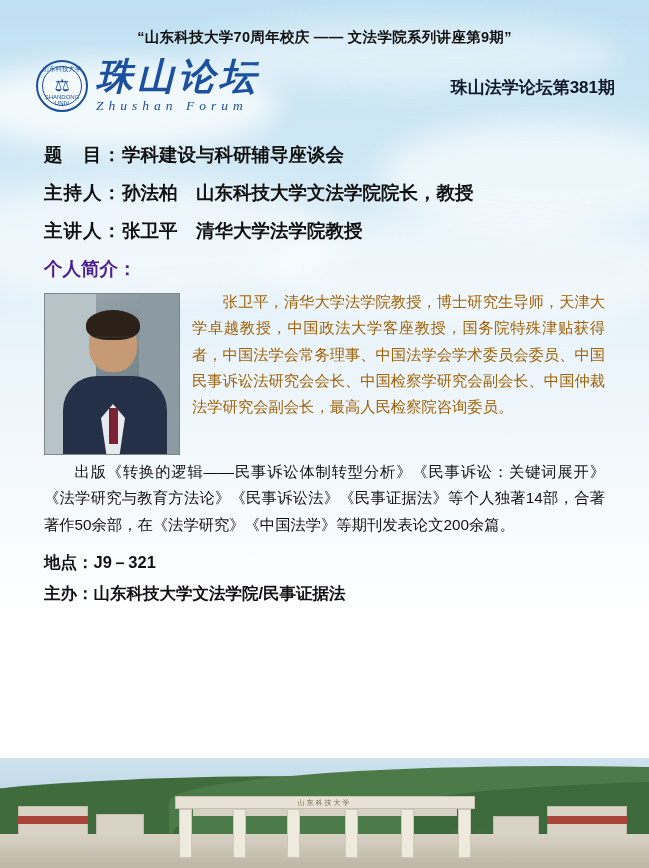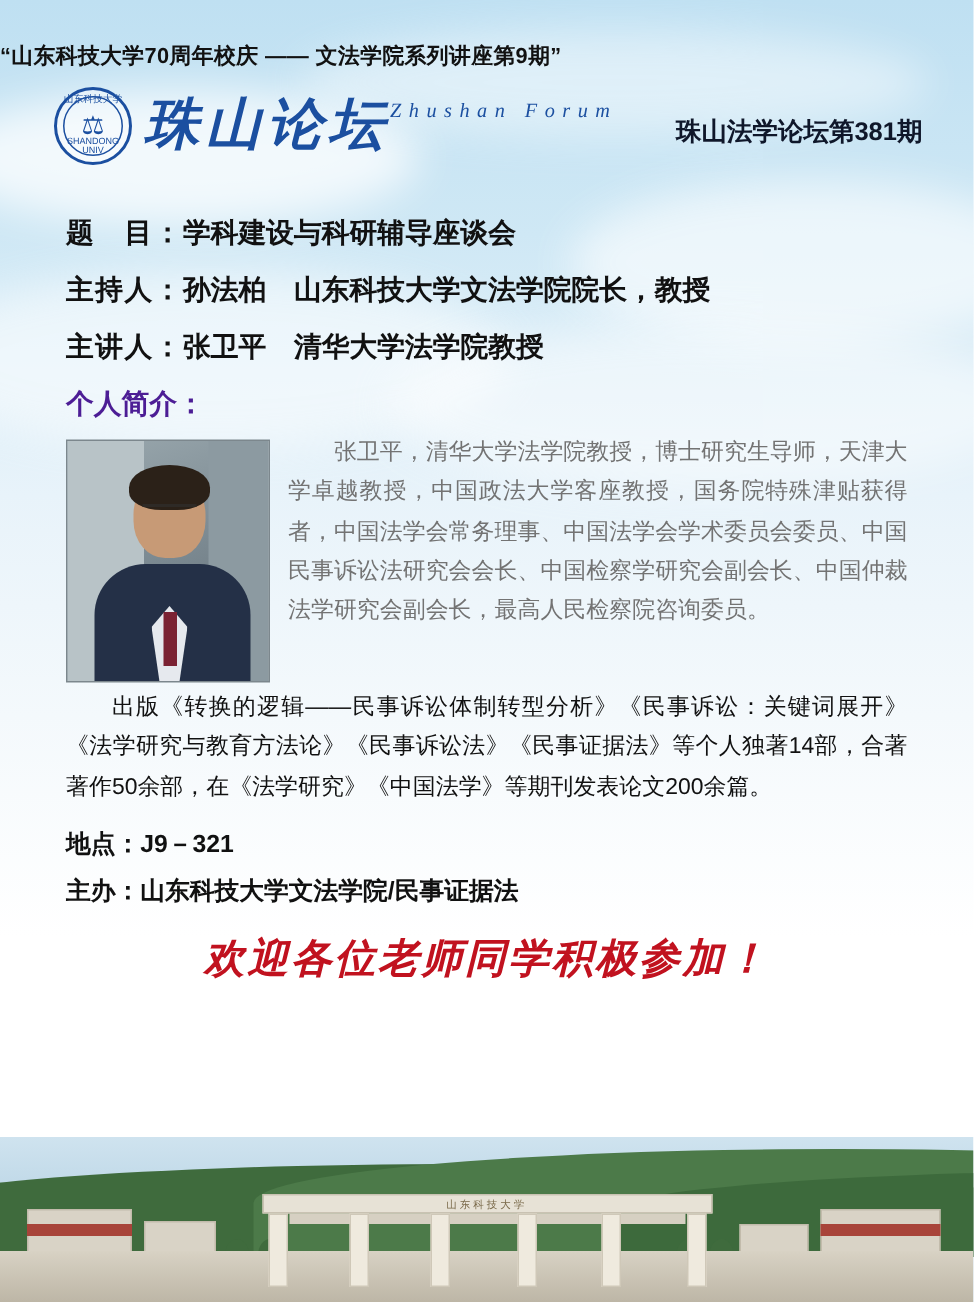--- a/index.html
+++ b/index.html
@@ -22,20 +22,21 @@
   }
   #c1 { left: -40px; top: 60px;  width: 320px; height: 90px; }
   #c2 { left: 200px; top: 20px;  width: 420px; height: 70px; opacity: .6;}
   #c3 { left: 380px; top: 120px; width: 320px; height: 110px; opacity: .8;}
   #c4 { left: -60px; top: 180px; width: 400px; height: 120px; opacity: .7;}
   #c5 { left: 260px; top: 215px; width: 430px; height: 110px; opacity: .65;}
 
   
   .banner-line {
     position: absolute; top: 28px; left: 0; width: 100%;
+    text-align: center;
     font-size: 14.5px; font-weight: bold; color: #111;
     letter-spacing: .3px;
     white-space: nowrap;
   }
   .logo-block {
     position: absolute; top: 58px; left: 36px;
     display: flex; align-items: center; gap: 8px;
   }
   .seal {
     width: 52px; height: 52px; border-radius: 50%;
@@ -51,21 +52,21 @@
     border: 1px solid #1b4fa0;
     display:flex; align-items:center; justify-content:center;
     font-size: 17px;
   }
   .seal .seal-top {
     position: absolute; top: 3px; width: 100%; text-align: center; font-size: 6.5px;
   }
   .seal .seal-bot {
     position: absolute; bottom: 3px; width: 100%; text-align: center; font-size: 6px;
   }
-  .wordmark { display: flex; flex-direction: row; }
+  .wordmark { display: flex; flex-direction: column; }
   .wordmark .cn {
     font-family: "Liberation Serif", serif;
     font-size: 37px; font-weight: bold; color: #1b4fa0;
     letter-spacing: 4px; line-height: 1.05;
     font-style: italic;
   }
   .wordmark .en {
     font-family: "Liberation Serif", serif;
     font-size: 13.5px; color: #1b4fa0; letter-spacing: 5px;
     font-style: italic; margin-top: 1px;
@@ -123,21 +124,21 @@
   .portrait .shirt {
     position:absolute; left:56px; bottom:0; width:24px; height:50px;
     background:#e6e9ee; transform: rotate(0deg);
     clip-path: polygon(50% 0, 100% 28%, 78% 100%, 22% 100%, 0 28%);
   }
   .portrait .tie {
     position:absolute; left:64px; bottom:10px; width:9px; height:36px;
     background:#7b2233;
   }
   .bio-p {
-    font-size: 15.3px; line-height: 1.72; color: #737373;
+    font-size: 15.3px; line-height: 1.72; color: #a16207;
     text-align: justify; text-justify: inter-ideograph;
     text-indent: 2em;
   }
   .bio-p2 {
     font-size: 15.3px; line-height: 1.72; color: #111;
     text-align: justify;
     text-indent: 2em;
     margin-top: 6px;
     clear: both;
   }
@@ -262,21 +263,20 @@
     <div class="bio-p">张卫平，清华大学法学院教授，博士研究生导师，天津大学卓越教授，中国政法大学客座教授，国务院特殊津贴获得者，中国法学会常务理事、中国法学会学术委员会委员、中国民事诉讼法研究会会长、中国检察学研究会副会长、中国仲裁法学研究会副会长，最高人民检察院咨询委员。</div>
   </div>
 
   <div class="bio-p2">出版《转换的逻辑——民事诉讼体制转型分析》《民事诉讼：关键词展开》《法学研究与教育方法论》《民事诉讼法》《民事证据法》等个人独著14部，合著著作50余部，在《法学研究》《中国法学》等期刊发表论文200余篇。</div>
 
   <div class="info">
     <div class="info-line">地点：J9－321</div>
     <div class="info-line">主办：山东科技大学文法学院/民事证据法</div>
   </div>
 
-  <div class="slogan">欢迎各位老师同学积极参加！</div>
 </div>
 
 <div class="photo">
   <div class="hill h1"></div>
   <div class="hill h2"></div>
   <div class="hill h3"></div>
 
   <div class="bldg" style="left:18px;width:70px;"></div>
   <div class="red-roof" style="left:18px;width:70px;"></div>
   <div class="bldg" style="left:96px;width:48px;height:32px;"></div>

